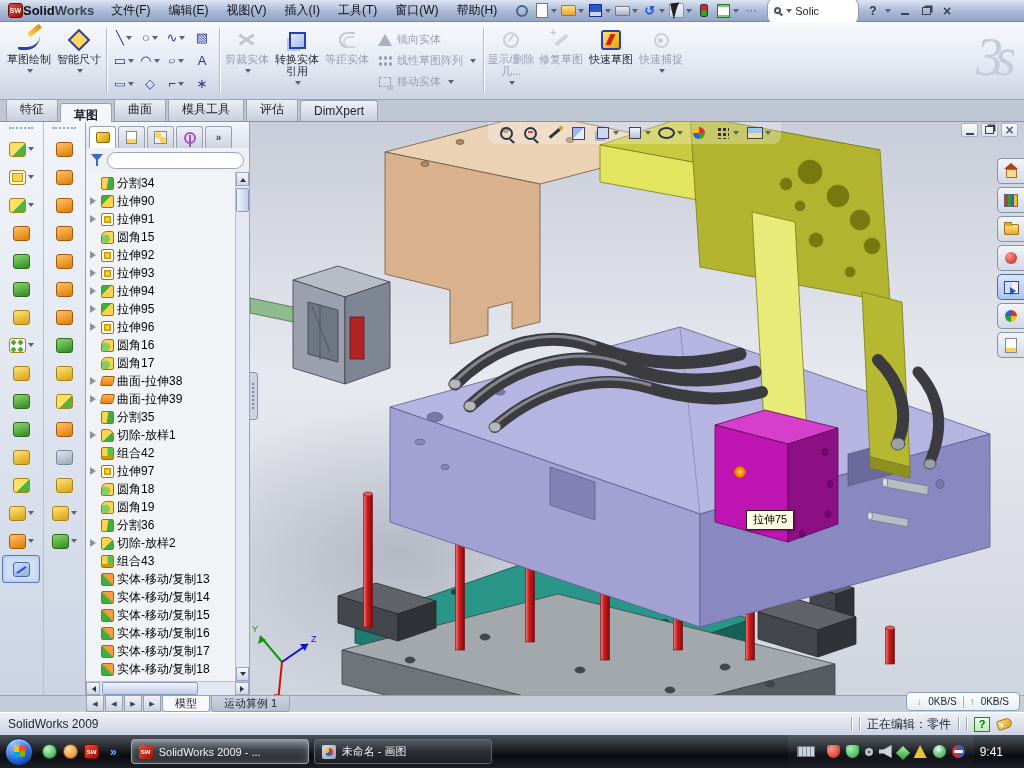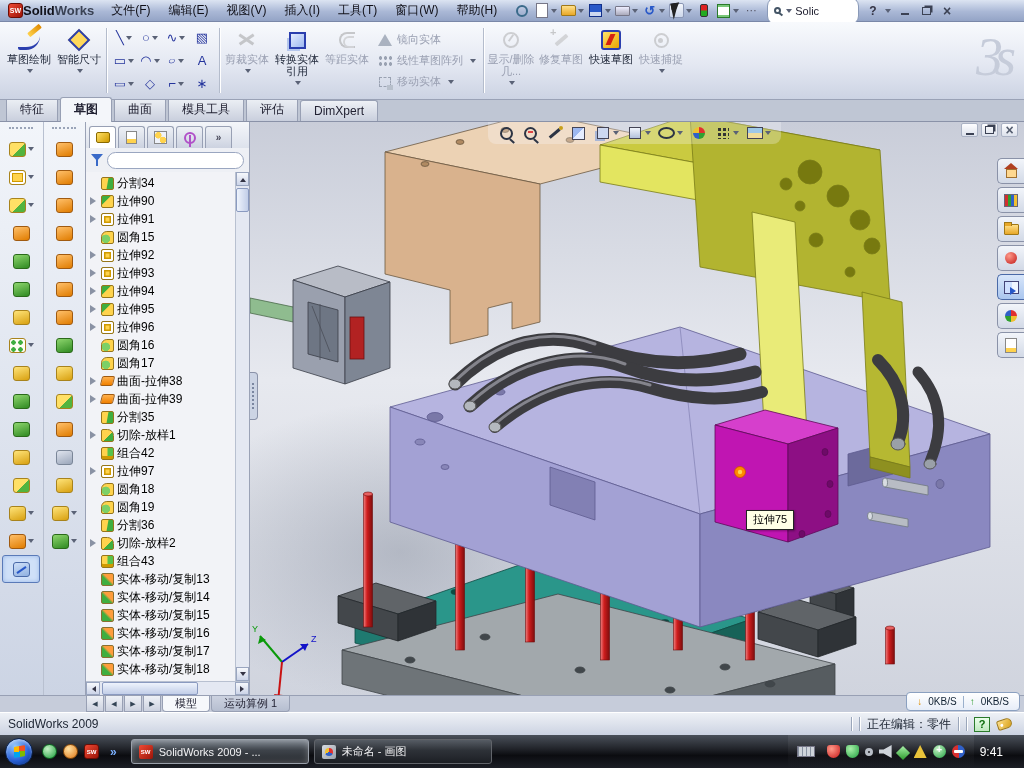--- a/index.html
+++ b/index.html
@@ -87,21 +87,21 @@
   .sic-pattern::before{content:"";width:14px;height:12px;background-image:radial-gradient(circle,#9aa2b2 1.5px,transparent 2px);background-size:5px 6px;}
   .sic-move::before{content:"";width:10px;height:8px;border:1.5px dashed #9aa2b2;}
   .sic-move::after{content:"";position:absolute;right:-1px;bottom:-1px;width:6px;height:5px;background:#b8c0cc;}
   .wm{position:absolute;right:16px;top:0px;font-family:"Liberation Serif",serif;font-style:italic;
       font-size:54px;color:#c6ccda;letter-spacing:-8px;user-select:none;line-height:70px;}
 
   
   .ctabs{height:22px;flex:0 0 22px;background:#bfc6d4;display:flex;align-items:flex-end;padding-left:6px;border-bottom:1px solid #8a92a8;}
   .ctab{padding:3px 13px;margin-right:2px;border:1px solid #98a0b4;border-bottom:none;border-radius:3px 3px 0 0;
     background:linear-gradient(#eef1f6,#c9cfdd);font-size:12px;color:#223;}
-  .ctab.on{background:#f4f6fa;position:relative;top:1px;padding-bottom:4px;font-weight:bold;}
+  .ctab.on{background:#f4f6fa;position:relative;top:7px;padding-bottom:4px;font-weight:bold;}
 
   
   .main{flex:1;display:flex;min-height:0;position:relative;}
 
   
   .ltools{width:86px;flex:0 0 86px;display:flex;background:linear-gradient(180deg,#f2f5fa,#ccd4e4);border-right:1px solid #9aa2b6;}
   .tcol{width:43px;display:flex;flex-direction:column;align-items:center;padding-top:3px;}
   .tcol+.tcol{border-left:1px solid #b8c0d0;}
   .grip{width:24px;height:4px;border-top:2px dotted #9aa4b8;margin:2px 0 4px;}
   .tool{width:38px;height:28px;display:flex;align-items:center;justify-content:center;border-radius:3px;}

